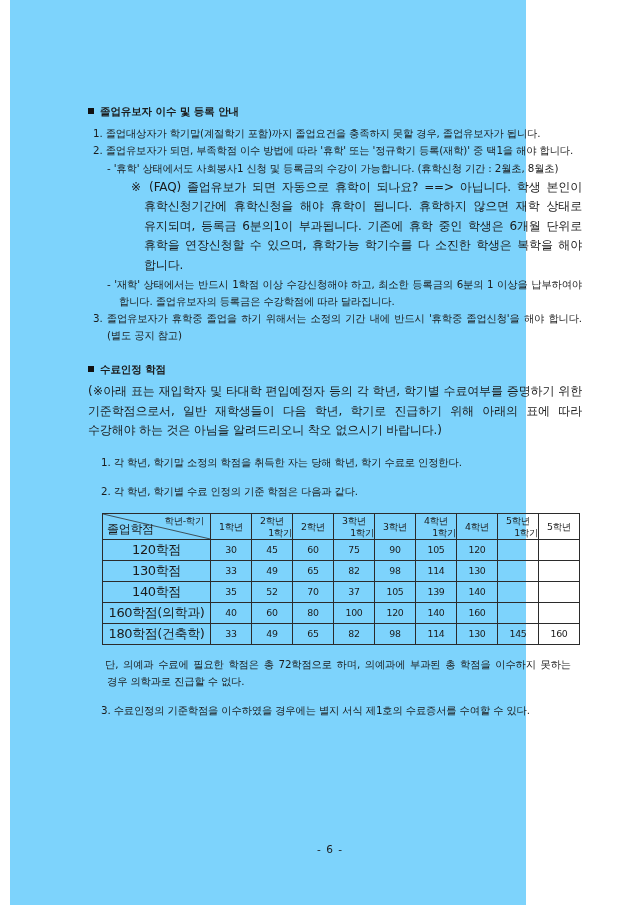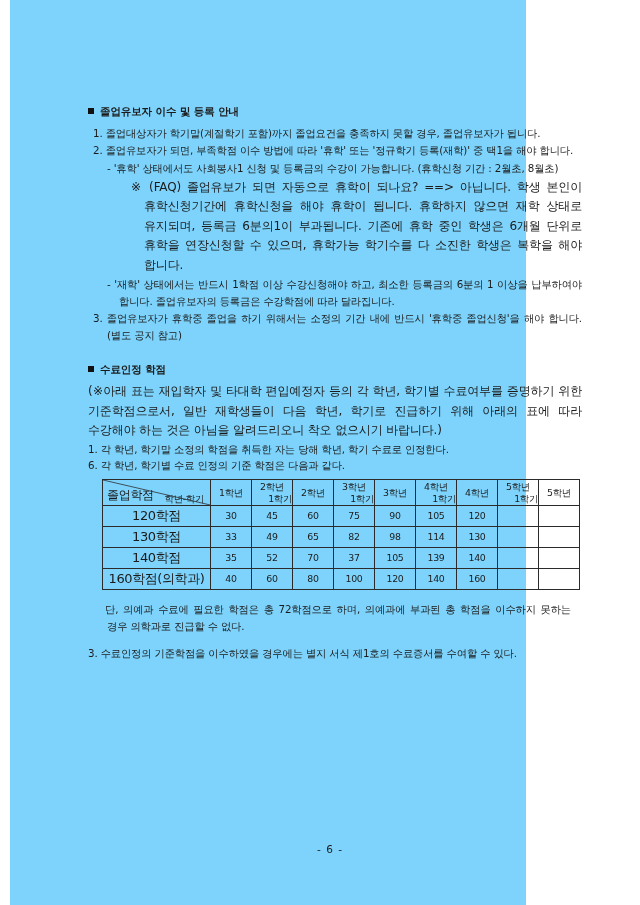--- a/index.html
+++ b/index.html
@@ -90,21 +90,21 @@
     line-height: 1.62;
     letter-spacing: -0.15px;
     margin: 0;
     text-align: justify;
     word-break: keep-all;
   }
   .para-num {
     font-size: 10.3px;
     line-height: 1.62;
     letter-spacing: -0.15px;
-    margin: 0;
+    margin: 13px;
     text-align: justify;
     word-break: keep-all;
   }
   .para-indent {
     font-size: 10.3px;
     line-height: 1.62;
     letter-spacing: -0.15px;
     margin: 11px;
     padding-left: 8px;
     text-indent: -2px;
@@ -147,21 +147,20 @@
     position: absolute;
     left: 0; top: 0;
     width: 100%; height: 100%;
   }
   th.corner .tr-lab {
     position: absolute;
     right: 6px;
     top: 1px;
     font-size: 9.4px;
     letter-spacing: -0.3px;
-    margin-top: 12px;
   }
   th.corner .bl-lab {
     position: absolute;
     left: 4px;
     bottom: 1px;
     font-size: 12px;
     letter-spacing: -0.3px;
   }
   th.hcell .l1 { display: block; line-height: 1.22; }
   th.hcell .l2 { display: block; line-height: 1.22; text-align: right; }
@@ -202,21 +201,21 @@
 
     <div class="gap-md"></div>
 
     <div class="sec-head">
       <span class="sq"></span>
       <span>수료인정 학점</span>
     </div>
 
     <p class="para">(※아래 표는 재입학자 및 타대학 편입예정자 등의 각 학년, 학기별 수료여부를 증명하기 위한 기준학점으로서, 일반 재학생들이 다음 학년, 학기로 진급하기 위해 아래의 표에 따라 수강해야 하는 것은 아님을 알려드리오니 착오 없으시기 바랍니다.)</p>
     <p class="para-num">1. 각 학년, 학기말 소정의 학점을 취득한 자는 당해 학년, 학기 수료로 인정한다.</p>
-    <p class="para-num">6. 각 학년, 학기별 수료 인정의 기준 학점은 다음과 같다.</p>
+    <p class="para-num">2. 각 학년, 학기별 수료 인정의 기준 학점은 다음과 같다.</p>
 
     <div class="tbl-wrap">
       <table class="grade">
         <colgroup>
           <col style="width:108px">
           <col style="width:41px">
             <col style="width:41px">
             <col style="width:41px">
           <col style="width:41px">
             <col style="width:41px">
@@ -314,20 +313,32 @@
             <td>40</td>
             <td>60</td>
             <td>80</td>
             <td>100</td>
             <td>120</td>
             <td>140</td>
             <td>160</td>
             <td></td>
             <td></td>
           </tr>
+          <tr>
+            <td class="rowlab">180학점(건축학)</td>
+            <td>33</td>
+            <td>49</td>
+            <td>65</td>
+            <td>82</td>
+            <td>98</td>
+            <td>114</td>
+            <td>130</td>
+            <td>145</td>
+            <td>160</td>
+          </tr>
         </tbody>
       </table>
     </div>
 
     <p class="para-indent">단, 의예과 수료에 필요한 학점은 총 72학점으로 하며, 의예과에 부과된 총 학점을 이수하지 못하는 경우 의학과로 진급할 수 없다.</p>
     <p class="para-num">3. 수료인정의 기준학점을 이수하였을 경우에는 별지 서식 제1호의 수료증서를 수여할 수 있다.</p>
 
   </div>
 
   <div class="pagenum">- 6 -</div>

